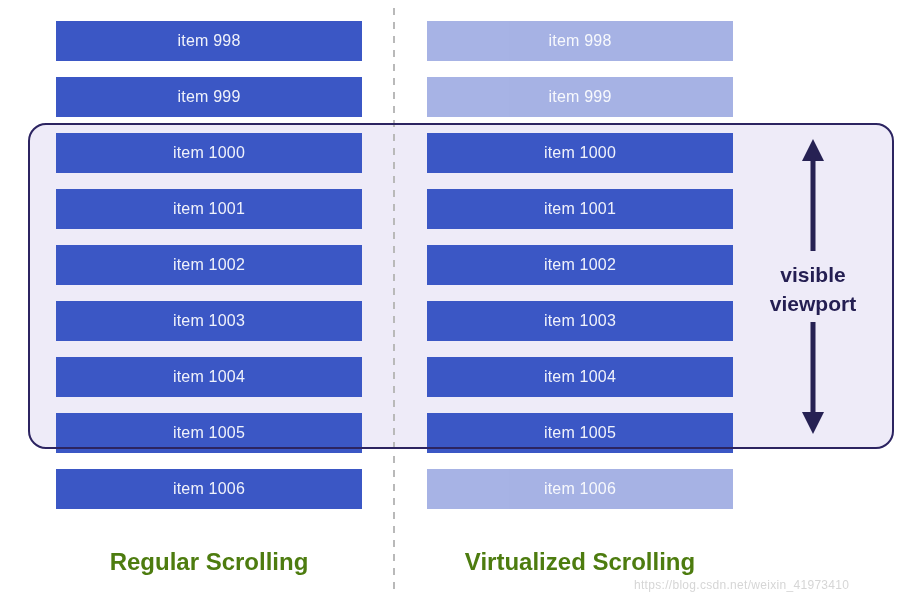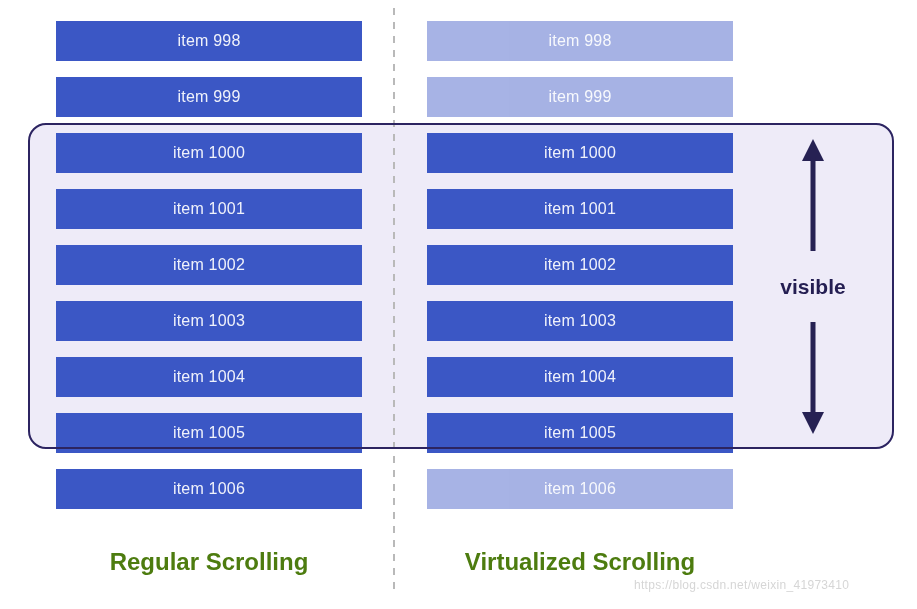--- a/index.html
+++ b/index.html
@@ -64,21 +64,21 @@
   .vp-arrow {
     position: absolute;
     left: 799px;
     width: 28px; height: 114px;
     z-index: 3;
   }
   .vp-arrow.up   { top: 137px; }
   .vp-arrow.down { top: 322px; }
   .vp-label {
     position: absolute;
-    left: 758px; top: 272px;
+    left: 758px; top: 260px;
     width: 110px;
     text-align: center;
     font-size: 21px;
     font-weight: bold;
     line-height: 29px;
     color: #241e52;
     z-index: 3;
   }
   .caption {
     position: absolute;
@@ -134,20 +134,21 @@
     <div class="bar faded">item 1006</div>
   </div>
 
   <svg class="vp-arrow up" viewBox="0 0 28 114" xmlns="http://www.w3.org/2000/svg">
     <polygon points="14,2 25,24 3,24" fill="#262153"></polygon>
     <rect x="11.5" y="20" width="5" height="94" fill="#262153"></rect>
   </svg>
 
   <div class="vp-label">
     <div>visible</div>
+    <div>viewport</div>
   </div>
 
   <svg class="vp-arrow down" viewBox="0 0 28 114" xmlns="http://www.w3.org/2000/svg">
     <rect x="11.5" y="0" width="5" height="94" fill="#262153"></rect>
     <polygon points="14,112 25,90 3,90" fill="#262153"></polygon>
   </svg>
 
   <div class="viewport-border"></div>
 
   <div class="caption left">Regular Scrolling</div>

